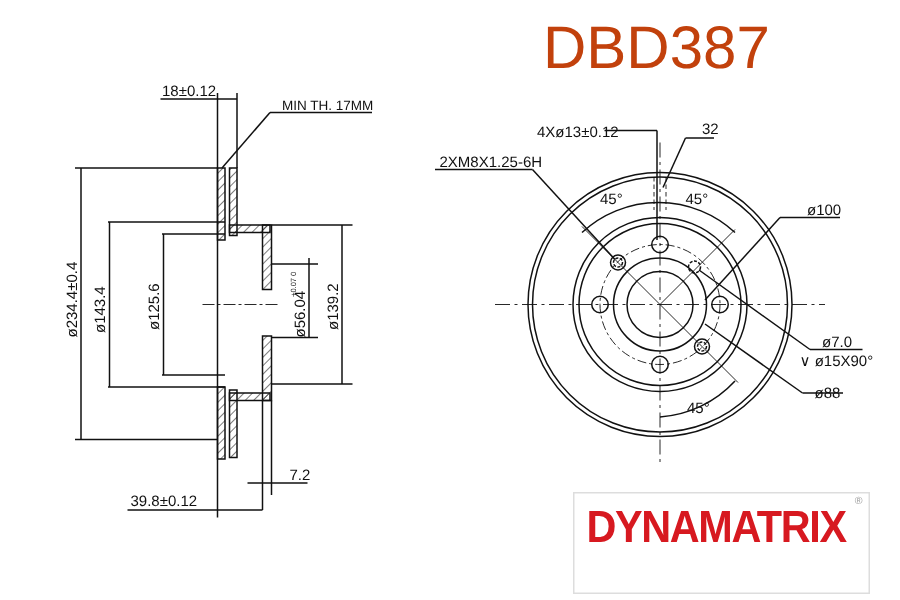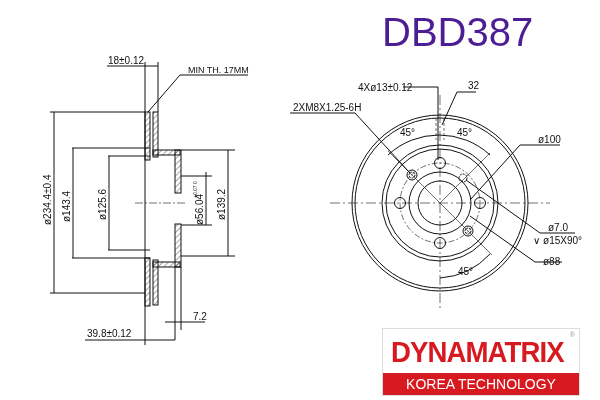--- a/index.html
+++ b/index.html
@@ -1,17 +1,17 @@
 <!DOCTYPE html>
 <html><head>
 <meta charset="utf-8">
 <style>
   html,body{margin:0;padding:0;background:#fff;}
   body{width:600px;height:400px;position:relative;overflow:hidden;font-family:"Liberation Sans",sans-serif;}
-  .title{position:absolute;left:362px;top:10px;font-size:40px;color:#4c1d95;letter-spacing:0px;font-family:"Liberation Sans",sans-serif;margin-left:20px;}
+  .title{position:absolute;left:362px;top:10px;font-size:40px;color:#c2410c;letter-spacing:0px;font-family:"Liberation Sans",sans-serif;}
   svg.drawing{position:absolute;left:0;top:0;}
   .dim{font-family:"Liberation Sans Narrow","Liberation Sans",sans-serif;font-size:10px;fill:#111;}
   .logo-box{position:absolute;left:382px;top:328px;width:196px;height:66px;border:1px solid #ddd;background:#fff;text-decoration:underline;}
   .logo-text{position:absolute;left:8px;top:6px;font-size:30px;font-weight:bold;color:#d71920;letter-spacing:-1px;font-family:"Liberation Sans",sans-serif;transform:scaleX(0.92);transform-origin:left;}
   .logo-reg{position:absolute;right:4px;top:2px;font-size:7px;color:#999;}
   .logo-band{position:absolute;left:0;bottom:0;width:100%;height:22px;background:#d71920;color:#fff;font-size:14px;text-align:center;line-height:22px;font-family:"Liberation Sans",sans-serif;}
 </style>
 </head>
 <body>
 
@@ -141,14 +141,13 @@
     <text class="dim" x="538" y="143">ø100</text>
     <text class="dim" x="548" y="231">ø7.0</text>
     <text class="dim" x="533" y="244">∨ ø15X90°</text>
     <text class="dim" x="543" y="265">ø88</text>
   </g>
 </svg>
 
 <div class="logo-box">
   <div class="logo-text">DYNAMATRIX</div>
   <div class="logo-reg">®</div>
-  <div class="logo-band">KOREA TECHNOLOGY</div>
 </div>
 
 </body></html>

